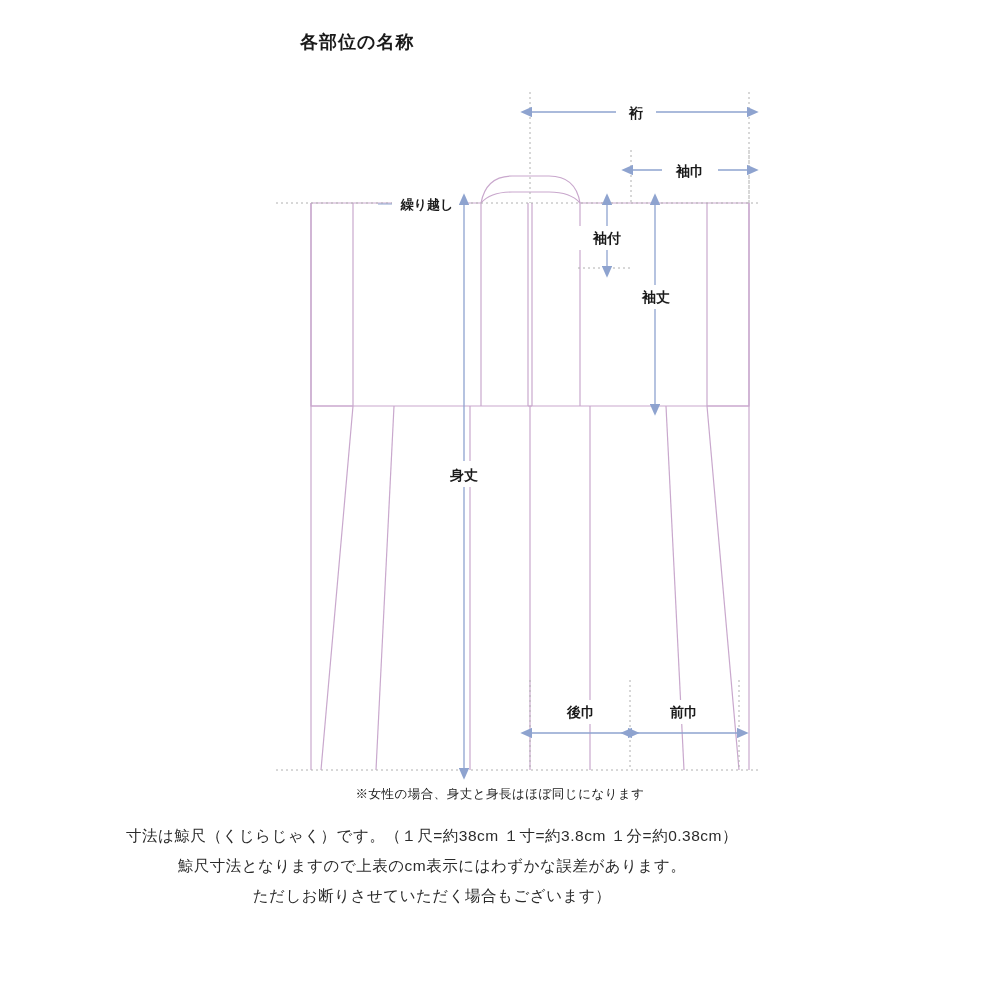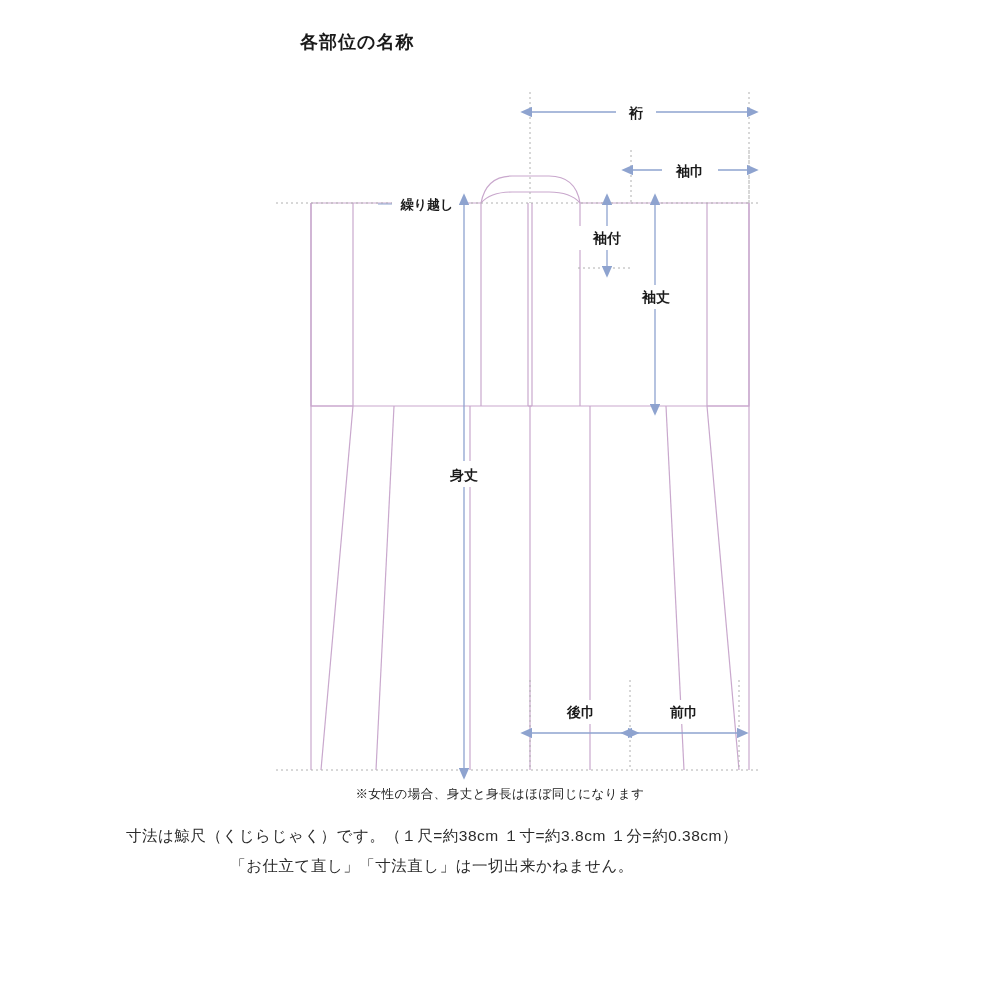--- a/index.html
+++ b/index.html
@@ -186,16 +186,17 @@
       <line x1="632" y1="733" x2="737" y2="733" stroke="#8ea3cf" stroke-width="1.3" marker-start="url(#arrL)" marker-end="url(#arrR)"></line>
       <rect x="655" y="700" width="58" height="24" fill="#ffffff"></rect>
       <text class="dim-label" x="684" y="717" text-anchor="middle">前巾</text>
     </g>
   </svg>
 
   <div class="note-center note-small" style="top:786px;">※女性の場合、身丈と身長はほぼ同じになります</div>
 
   <div class="footer">
     <p>寸法は鯨尺（くじらじゃく）です。（１尺=約38cm １寸=約3.8cm １分=約0.38cm）</p>
-    <p>「お仕立て直し」「寸法直し」は一切出来かねません。</p>
+    <p>鯨尺寸法となりますので上表のcm表示にはわずかな誤差があります。</p>
+    <p>ただしお断りさせていただく場合もございます）</p>
   </div>
 
 </div>
 
 </body></html>

